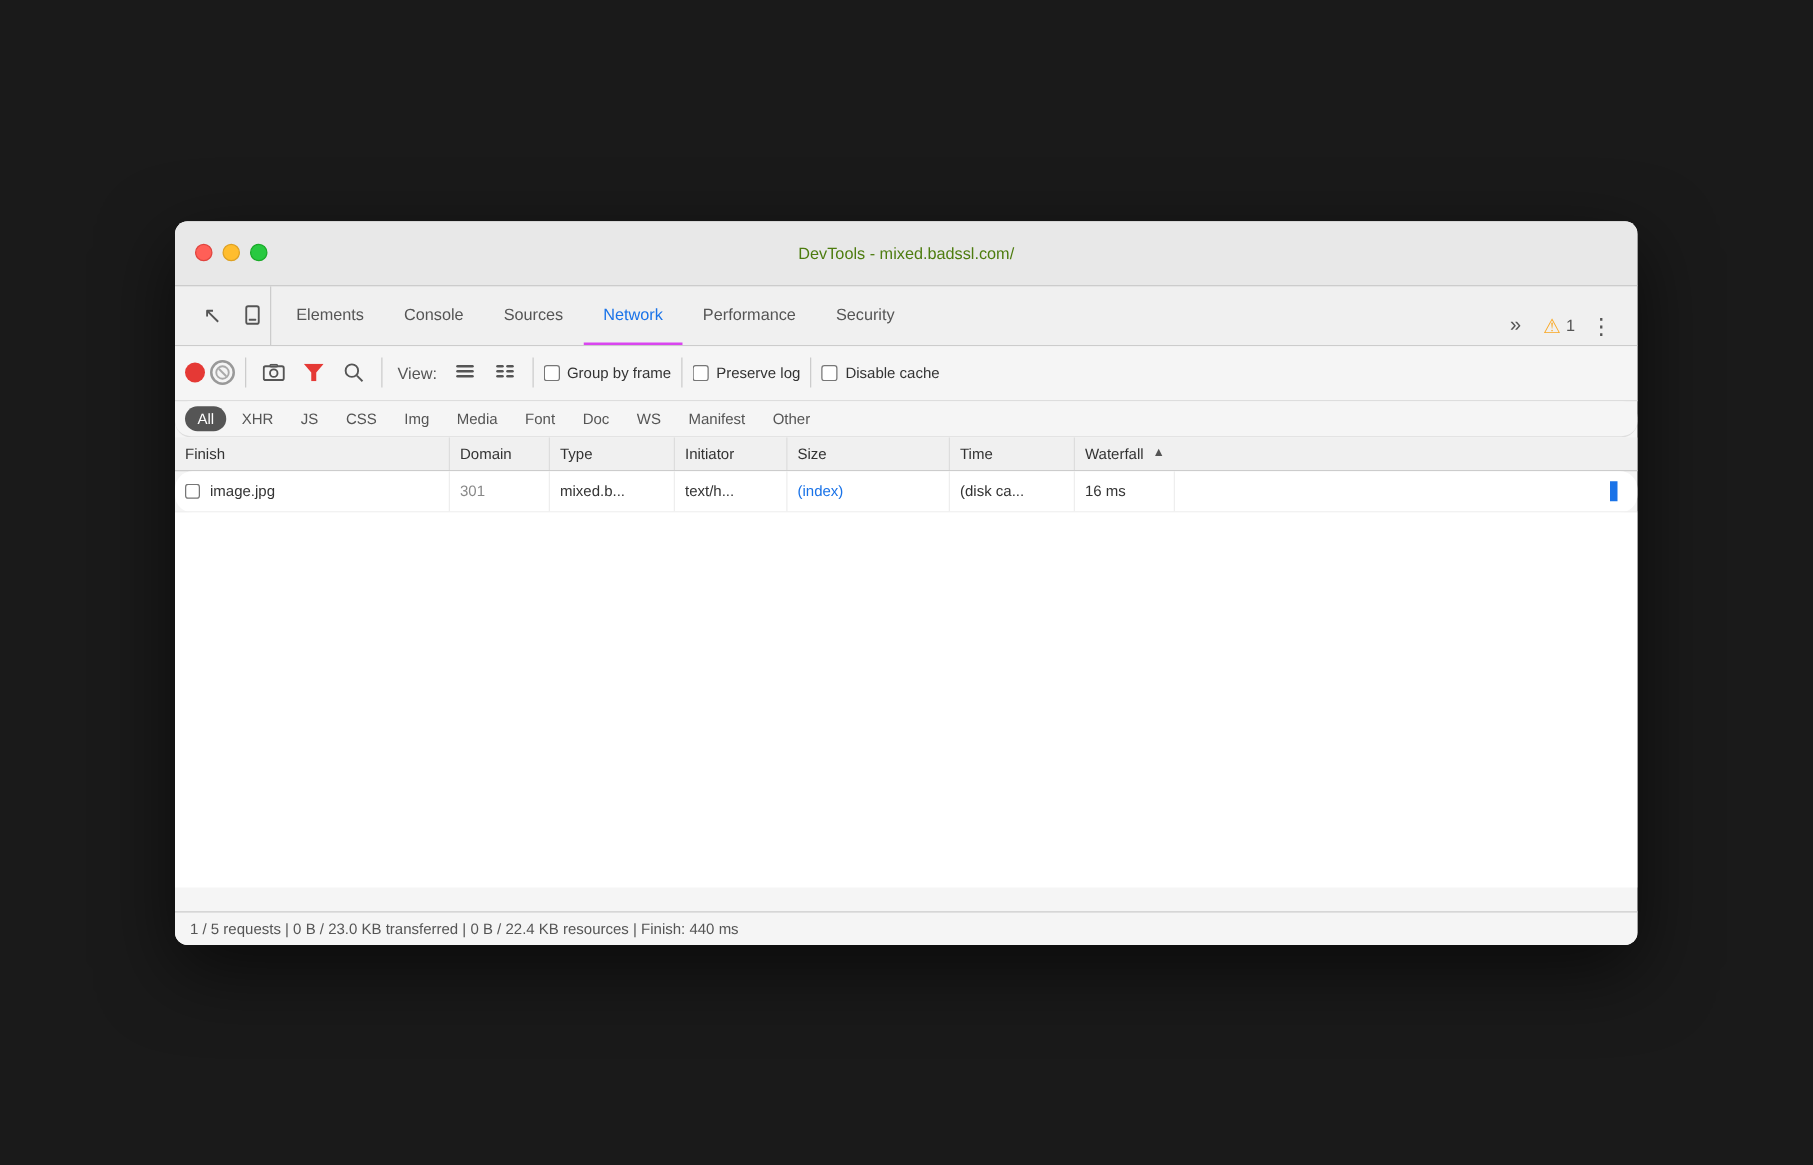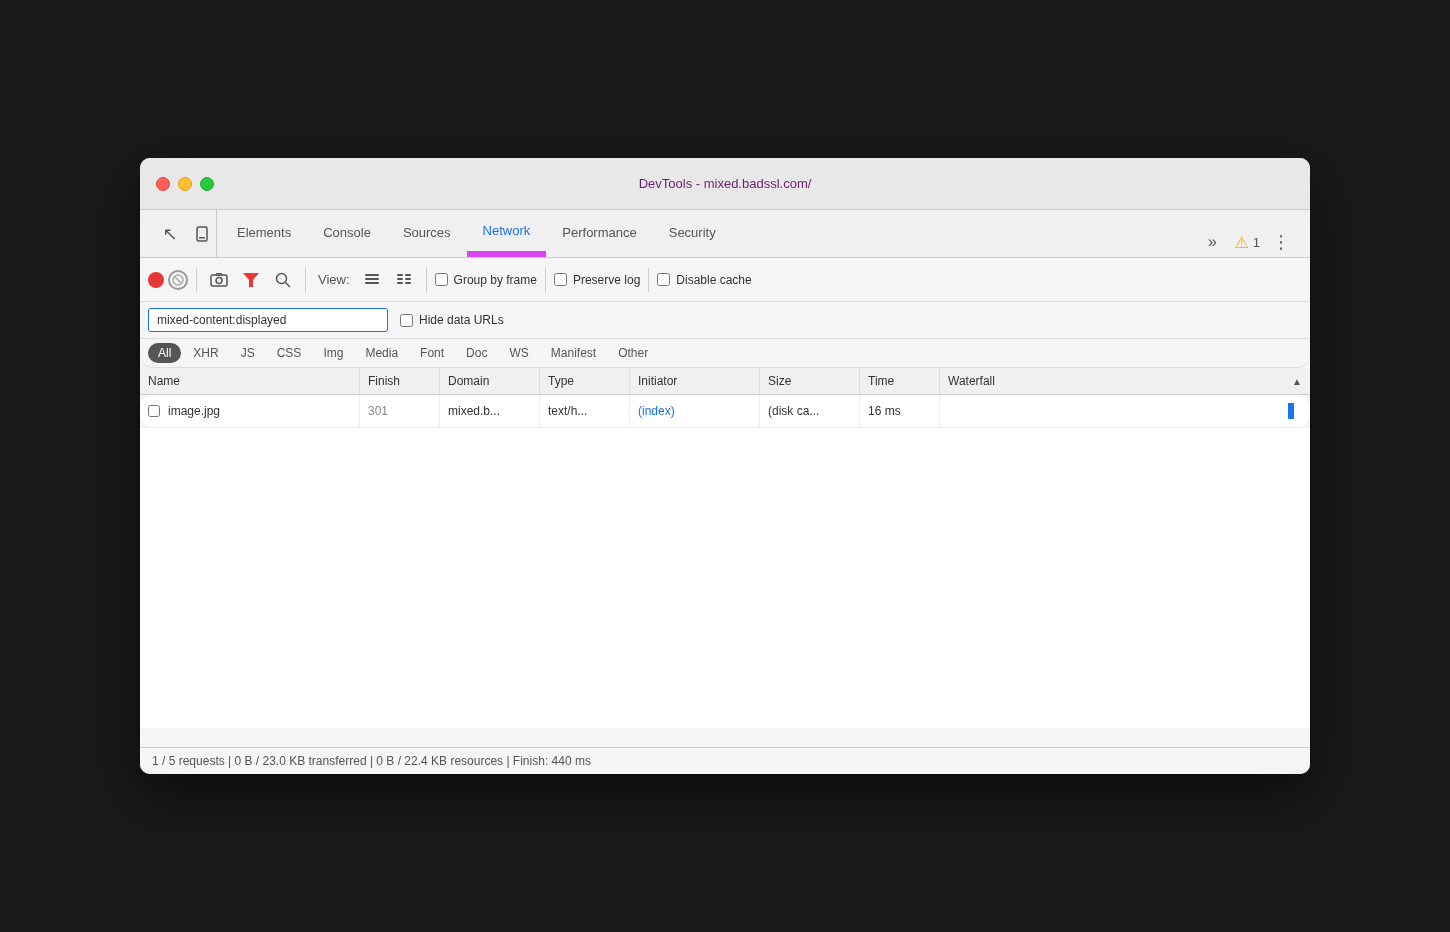--- a/index.html
+++ b/index.html
@@ -39,21 +39,21 @@
       cursor: pointer;
     }
     .traffic-light.close { background: #ff5f57; border: 1px solid #e0443e; }
     .traffic-light.minimize { background: #ffbd2e; border: 1px solid #dea123; }
     .traffic-light.maximize { background: #28c940; border: 1px solid #1aab29; }
     .window-title {
       position: absolute;
       left: 50%;
       transform: translateX(-50%);
       font-size: 13px;
-      color: #701a75;
+      color: #4d7c0f;
       font-weight: 500;
     }
     .tabs-bar {
       background: #f0f0f0;
       display: flex;
       align-items: flex-end;
       padding: 0 8px;
       height: 48px;
       border-bottom: 1px solid #ccc;
       gap: 0;
@@ -64,21 +64,21 @@
       color: #555;
       cursor: pointer;
       border-bottom: 2px solid transparent;
       white-space: nowrap;
       display: flex;
       align-items: center;
       height: 100%;
     }
     .tab-item.active {
       color: #1a73e8;
-      border-bottom: 6px solid #d946ef;
+      border-bottom: 2px solid #d946ef;
       font-weight: 500;
     }
     .tab-tools {
       display: flex;
       align-items: center;
       gap: 4px;
       padding-left: 8px;
       border-right: 1px solid #ccc;
       margin-right: 4px;
       height: 100%;
@@ -427,49 +427,39 @@
       <input type="checkbox" style="">
       <span>Preserve log</span>
     </label>
     <div class="toolbar-separator"></div>
     <label class="checkbox-group">
       <input type="checkbox" style="">
       <span>Disable cache</span>
     </label>
   </div>
 
-  <div class="filter-bar">
-    <input type="text" class="filter-input" value="mixed-content:displayed" style="">
-    <label class="checkbox-group">
-      <input type="checkbox" style="">
-      <span>Hide data URLs</span>
-    </label>
-  </div>
 
   <div class="filter-type-bar">
     <button class="filter-type-btn active">All</button>
     <button class="filter-type-btn">XHR</button>
     <button class="filter-type-btn">JS</button>
     <button class="filter-type-btn">CSS</button>
     <button class="filter-type-btn">Img</button>
     <button class="filter-type-btn">Media</button>
     <button class="filter-type-btn">Font</button>
     <button class="filter-type-btn">Doc</button>
     <button class="filter-type-btn">WS</button>
     <button class="filter-type-btn">Manifest</button>
     <button class="filter-type-btn">Other</button>
   </div>
 
   <div class="content-area">
 
     <div class="table-header">
       <div class="table-header-cell">
-        <span>Name</span>
-      </div>
-      <div class="table-header-cell">
         <span>Finish</span>
       </div>
       <div class="table-header-cell">
         <span>Domain</span>
       </div>
       <div class="table-header-cell">
         <span>Type</span>
       </div>
       <div class="table-header-cell">
         <span>Initiator</span>

